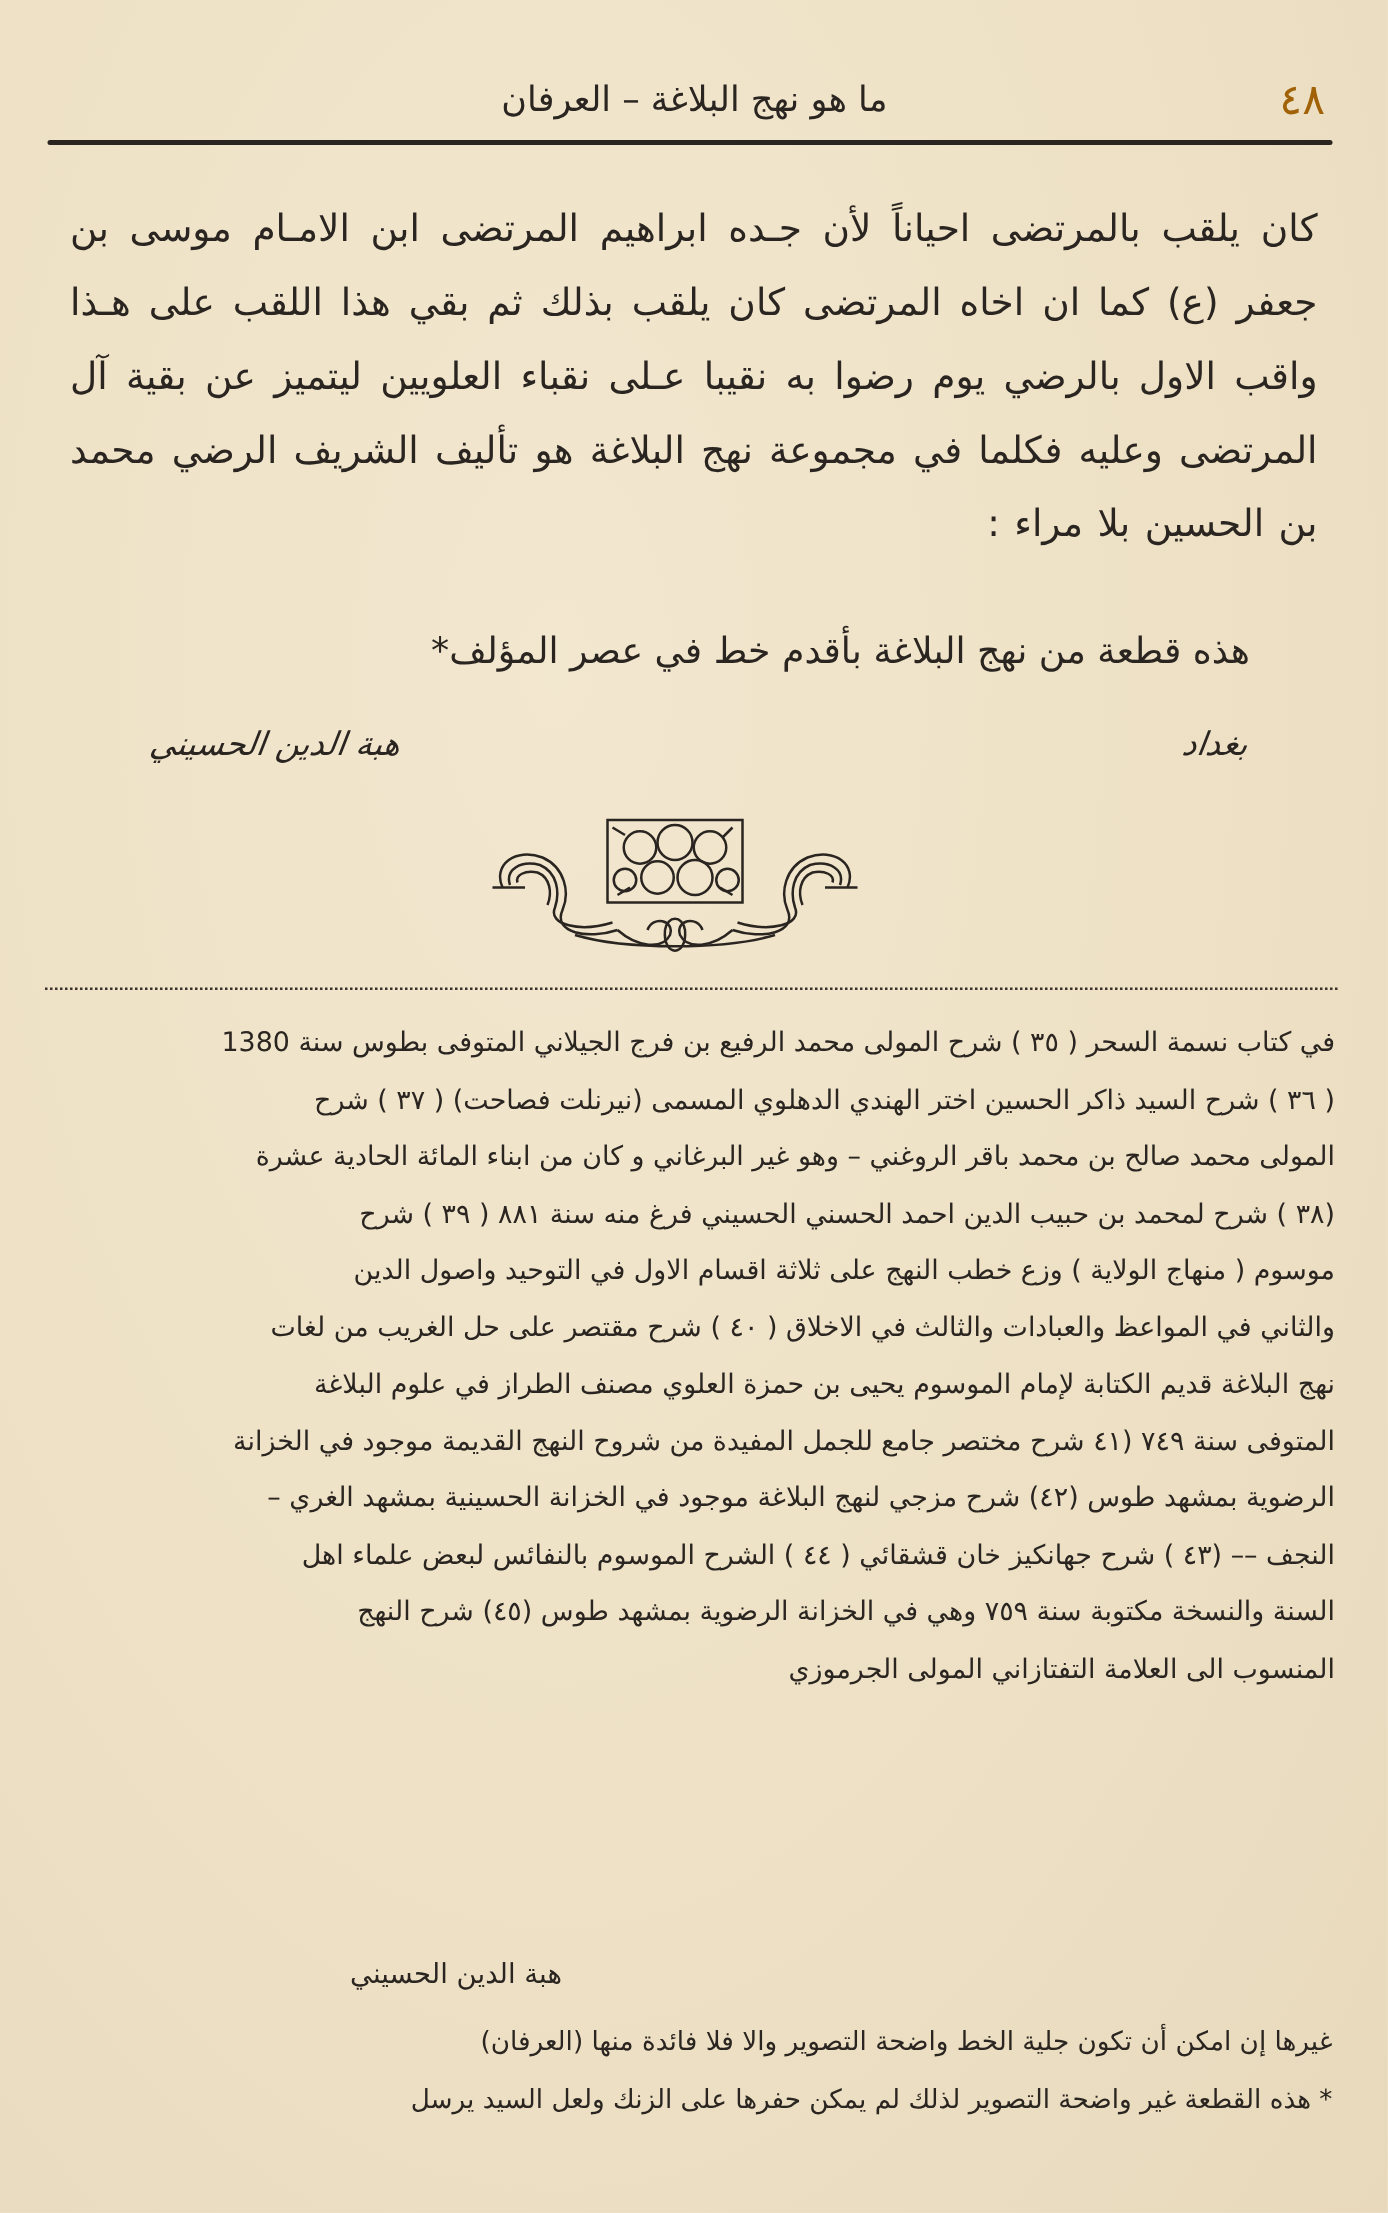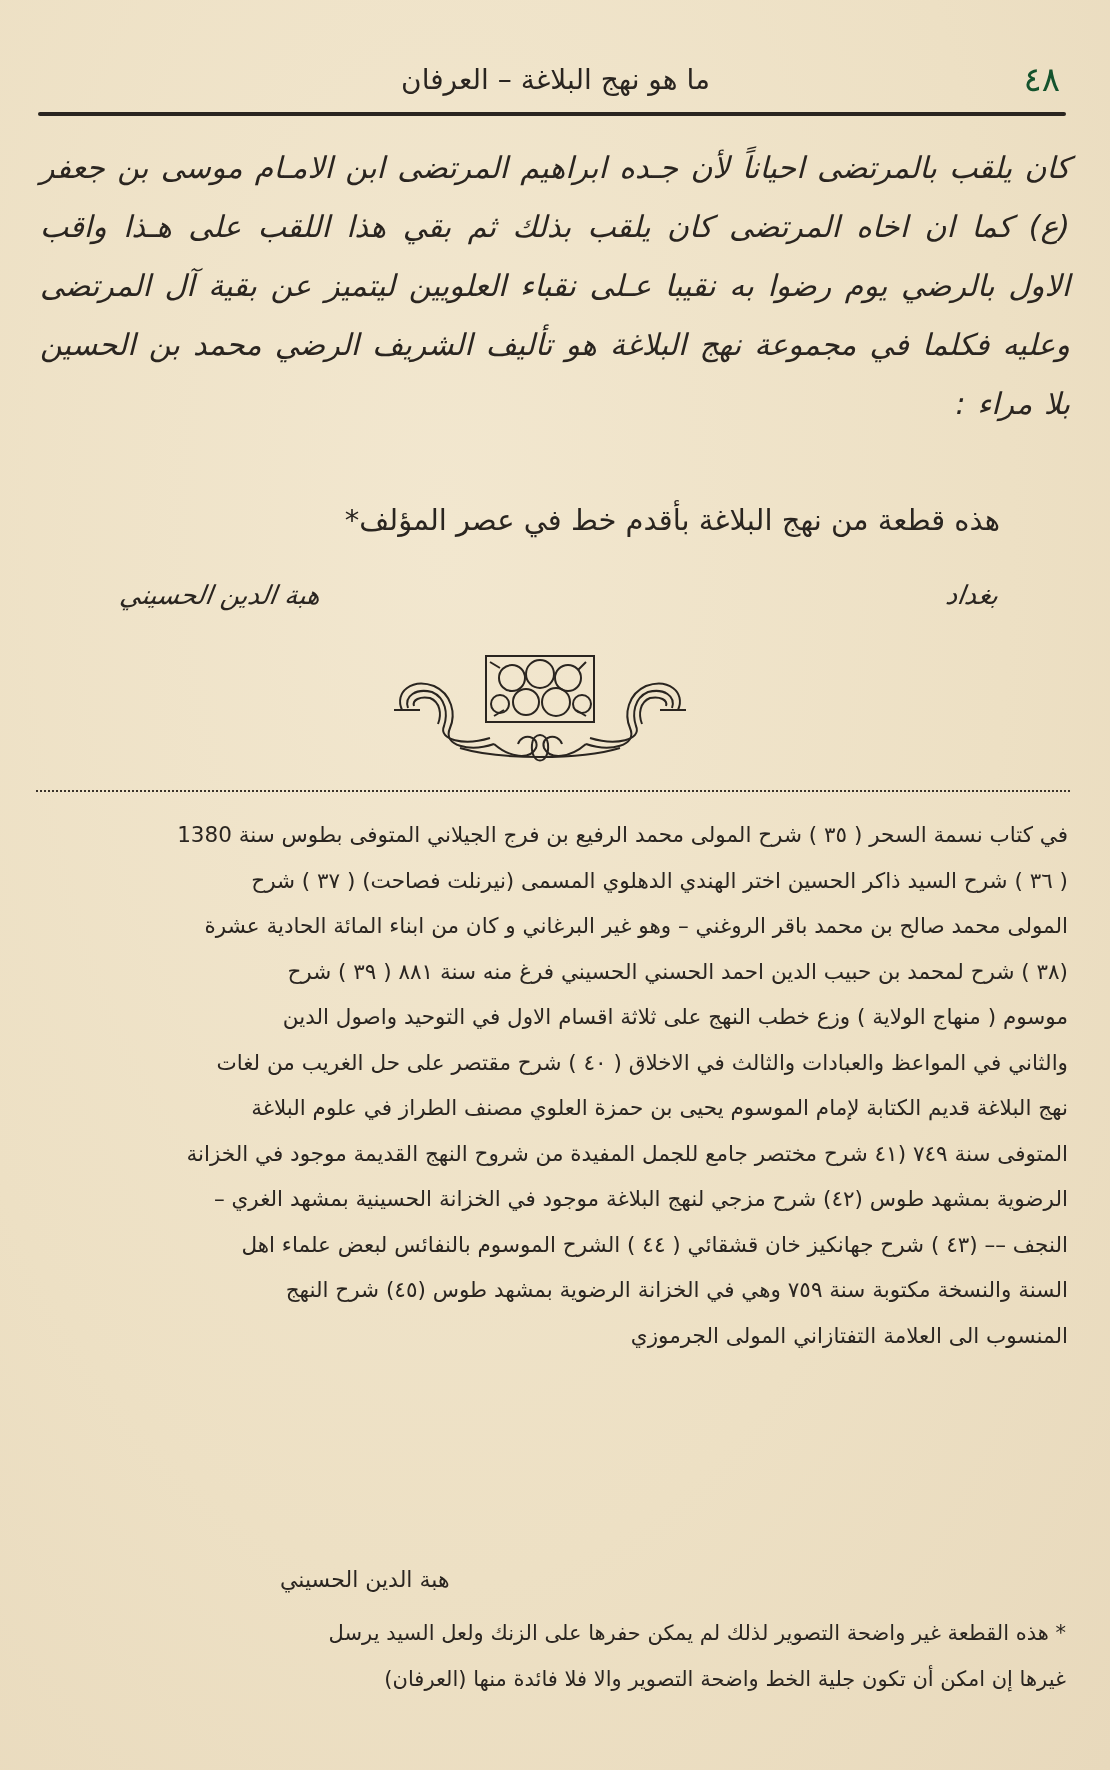--- a/index.html
+++ b/index.html
@@ -11,37 +11,37 @@
     font-family: "DejaVu Serif", serif;
     position: relative;
   }
   .page { position: absolute; left: 0; top: 0; width: 1110px; height: 1770px; }
   .header {
     position: absolute; left: 40px; right: 40px; top: 60px; height: 40px;
     direction: rtl;
   }
   .page-number {
     position: absolute; right: 10px; top: 0; font-size: 34px; line-height: 40px;
-    font-family: Liberation Serif, serif; color: #14532d;
+    font-family: Liberation Sans, sans-serif; color: #a16207;
   }
   .running-title {
     position: absolute; right: 360px; top: 2px; font-size: 28px; line-height: 36px;
     font-family: "DejaVu Sans", sans-serif;
   }
   .header-rule {
     position: absolute; left: 38px; right: 44px; top: 112px; height: 4px;
     background: #2a2520; border-radius: 2px;
   }
   .body-text {
     position: absolute; left: 40px; right: 40px; top: 138px;
     direction: rtl; text-align: justify; text-align-last: right;
     font-family: "DejaVu Sans", sans-serif;
     font-size: 30px; line-height: 59px; word-spacing: 2px;
   }
-  .body-text p { margin: 0; font-style: italic; }
+  .body-text p { margin: 16px; }
   .quote-line {
     position: absolute; right: 110px; top: 498px; direction: rtl;
     font-family: "DejaVu Sans", sans-serif; font-size: 29px; line-height: 44px;
   }
   .sig-row { position: absolute; left: 0; right: 0; top: 580px; height: 50px; direction: rtl; }
   .sig-place {
     position: absolute; right: 112px; top: 0; font-family: "DejaVu Serif", serif;
     font-size: 26px; font-style: italic; transform: skewX(-8deg);
   }
   .sig-name {
@@ -135,17 +135,17 @@
     <p>المتوفى سنة ٧٤٩ (٤١ شرح مختصر جامع للجمل المفيدة من شروح النهج القديمة موجود في الخزانة</p>
     <p>الرضوية بمشهد طوس (٤٢) شرح مزجي لنهج البلاغة موجود في الخزانة الحسينية بمشهد الغري –</p>
     <p>النجف –– (٤٣ ) شرح جهانكيز خان قشقائي ( ٤٤ ) الشرح الموسوم بالنفائس لبعض علماء اهل</p>
     <p>السنة والنسخة مكتوبة سنة ٧٥٩ وهي في الخزانة الرضوية بمشهد طوس (٤٥) شرح النهج</p>
     <p>المنسوب الى العلامة التفتازاني المولى الجرموزي</p>
   </div>
 
   <div class="fn-signature">هبة الدين الحسيني</div>
 
   <div class="editor-note">
+    <p>غيرها إن امكن أن تكون جلية الخط واضحة التصوير والا فلا فائدة منها (العرفان)</p>
     <p>* هذه القطعة غير واضحة التصوير لذلك لم يمكن حفرها على الزنك ولعل السيد يرسل</p>
-    <p>غيرها إن امكن أن تكون جلية الخط واضحة التصوير والا فلا فائدة منها (العرفان)</p>
   </div>
 
 </div>
 
 </body></html>

